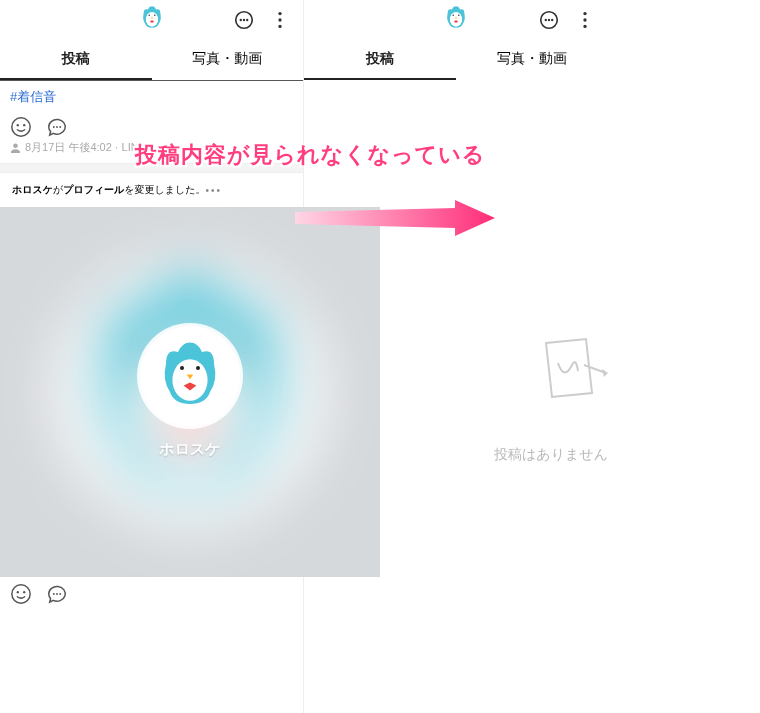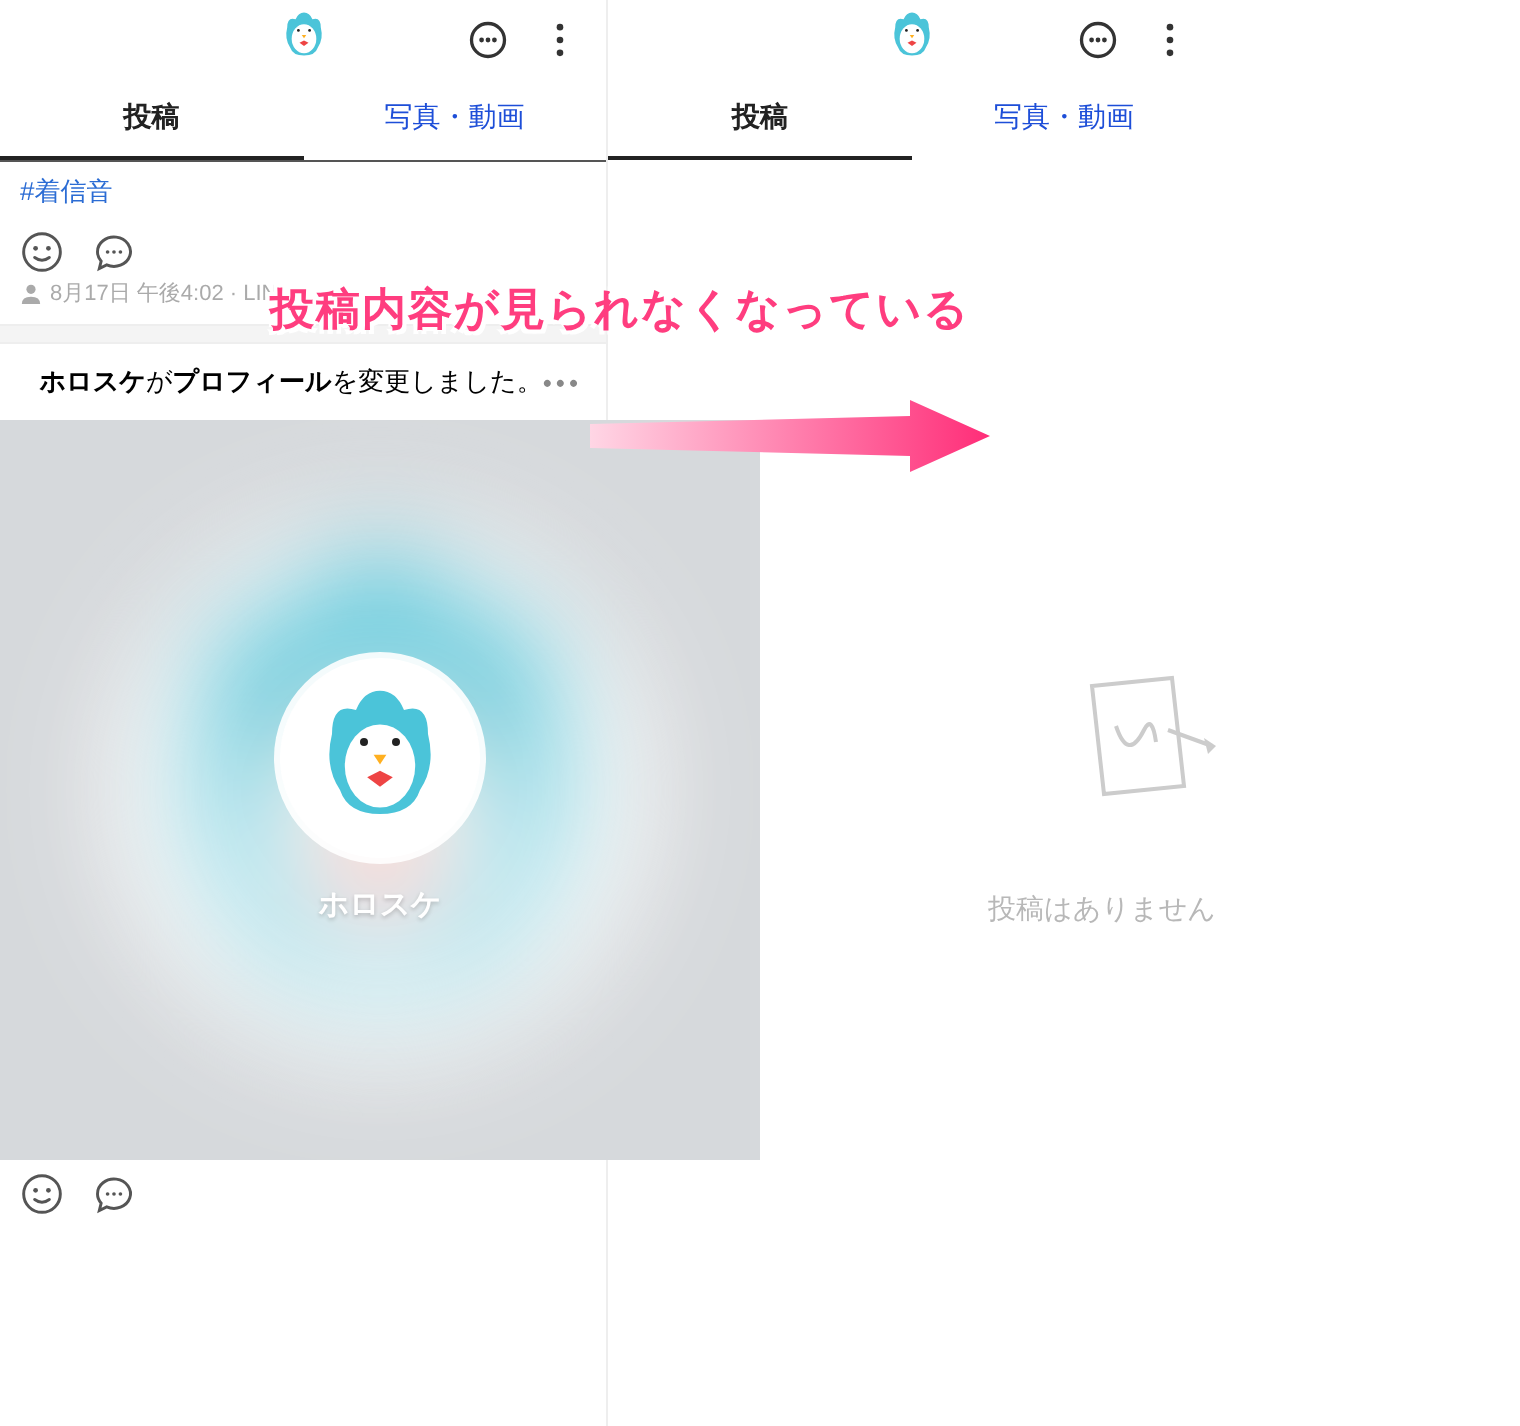--- a/index.html
+++ b/index.html
@@ -6,32 +6,32 @@
   body { font-family: -apple-system, "Hiragino Sans", sans-serif; width: 760px; height: 713px; overflow: hidden; position: relative; background: #fff; }
   .split { display: flex; width: 100%; height: 100%; }
   .pane { width: 304px; height: 100%; display: flex; flex-direction: column; position: relative; }
   .pane-left { border-right: 1px solid #eee; }
 
   .topbar { height: 40px; display: flex; align-items: center; justify-content: flex-end; gap: 14px; padding: 0 12px; position: relative; }
   .topbar .avatar-small { position: absolute; left: 50%; transform: translateX(-50%); }
   .avatar-small svg { width: 28px; height: 28px; }
 
   .tabs { display: flex; height: 40px; }
-  .tab { flex: 1; display: flex; align-items: center; justify-content: center; font-size: 14px; color: #1d4ed8; border-bottom: 2px solid transparent; cursor: pointer; }
+  .tab { flex: 1; display: flex; align-items: center; justify-content: center; font-size: 14px; color: #000000; border-bottom: 2px solid transparent; cursor: pointer; }
   .tab.active { color: #222; font-weight: 600; border-bottom: 2px solid #222; }
 
   .hashtag-row { padding: 6px 10px 4px; border-top: 1px solid #555; }
   .hashtag { color: #2b6cd4; font-size: 13px; margin-top: 32px; }
 
   .action-row { display: flex; align-items: center; gap: 14px; padding: 6px 10px 2px; }
   .meta-row { display: flex; align-items: center; gap: 4px; padding: 0 10px 8px; color: #aaa; font-size: 11px; }
 
   .divider { height: 10px; background: #f4f4f4; border-top: 1px solid #eee; border-bottom: 1px solid #eee; }
 
-  .profile-change-row { display: flex; align-items: center; justify-content: flex-end; padding: 10px 12px; font-size: 13px; }
+  .profile-change-row { display: flex; align-items: center; justify-content: flex-start; padding: 10px 12px; font-size: 10px; }
   .profile-change-row .dots { color: #888; letter-spacing: 2px; }
 
   .profile-card { width: 380px; height: 370px; background: #d6d9dc; position: relative; display: flex; flex-direction: column; align-items: center; justify-content: center; overflow: hidden; }
   .profile-blur { position: absolute; inset: 0; display: flex; align-items: center; justify-content: center; }
   .profile-blur svg { filter: blur(26px); width: 280px; height: 280px; opacity: 0.9; }
   .profile-avatar { position: relative; width: 100px; height: 100px; border-radius: 50%; background: #fff; display: flex; align-items: center; justify-content: center; box-shadow: 0 0 0 3px rgba(255,255,255,0.9); }
   .profile-avatar svg { width: 80px; height: 80px; }
   .profile-name { position: relative; margin-top: 14px; color: #fff; font-weight: 700; font-size: 15px; text-shadow: 0 1px 2px rgba(0,0,0,0.2); }
   .profile-sub { position: relative; margin-top: 4px; color: rgba(255,255,255,0.85); font-size: 12px; text-shadow: 0 1px 2px rgba(0,0,0,0.2); }
 

